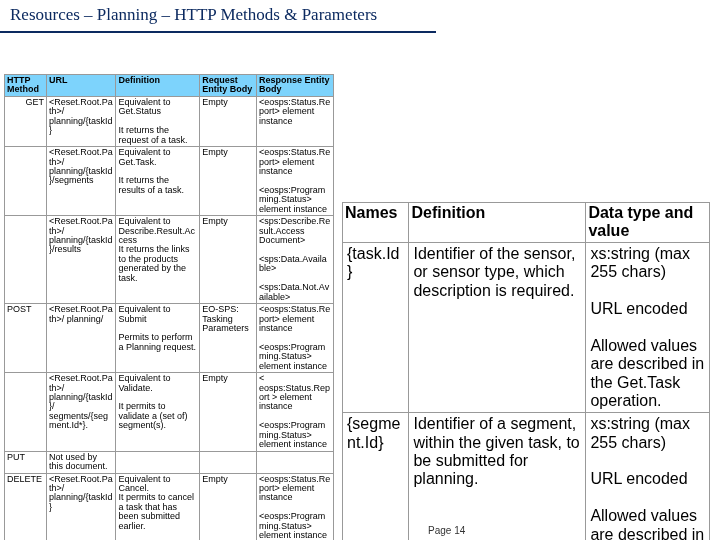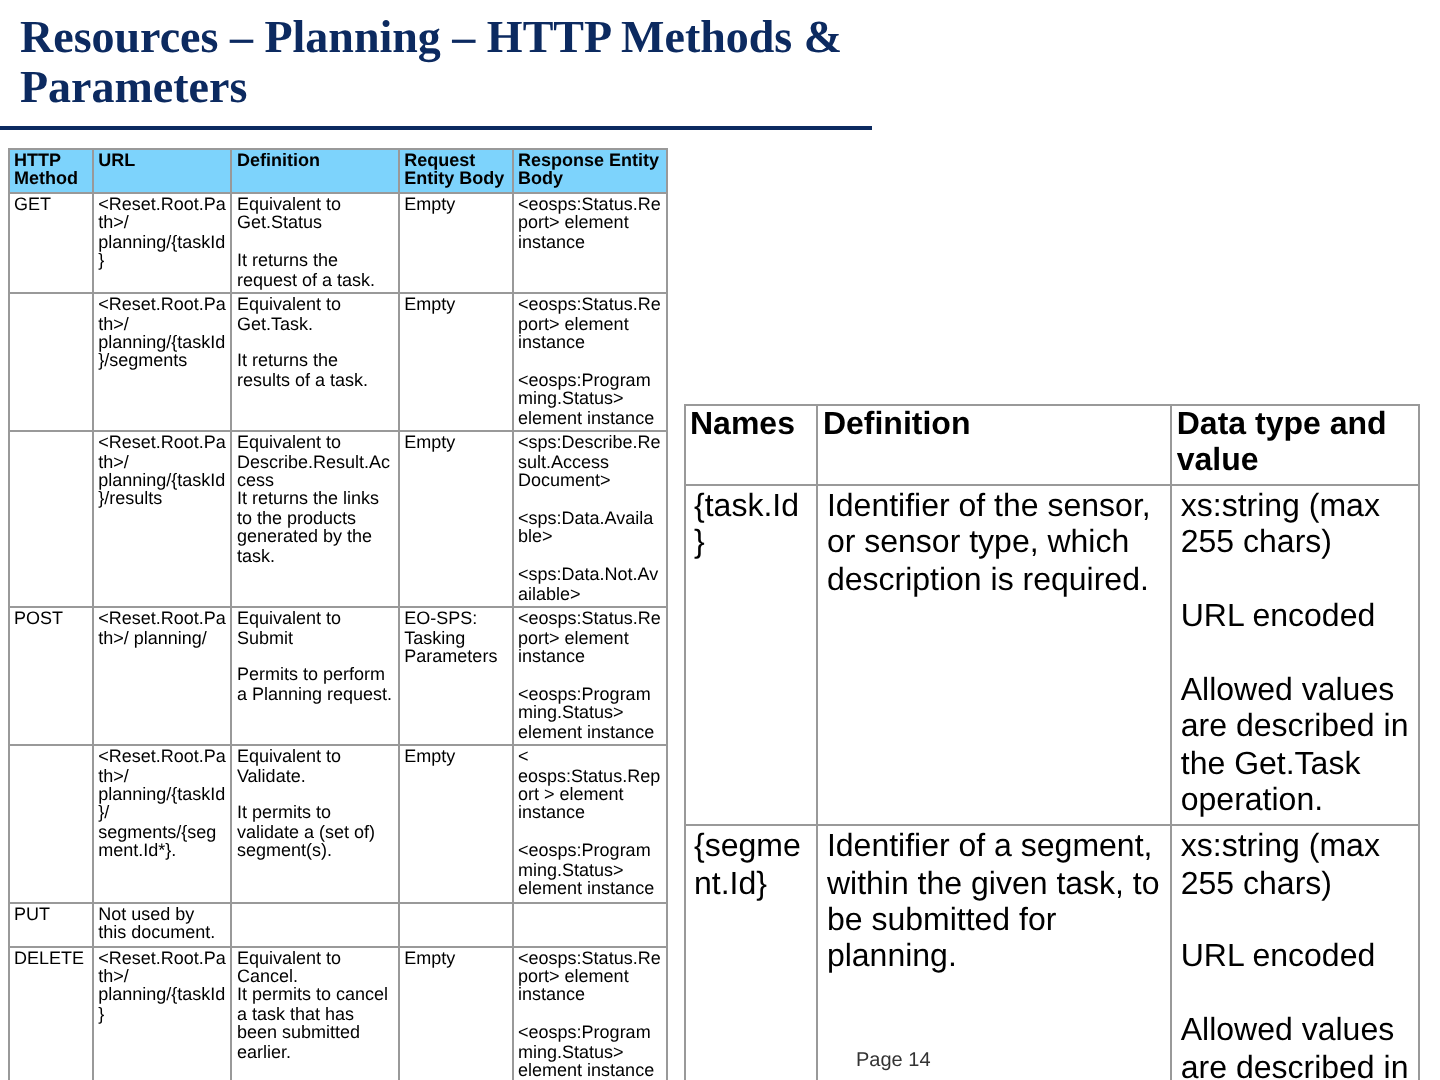--- a/index.html
+++ b/index.html
@@ -1,18 +1,18 @@
 <!DOCTYPE html>
 <html><head>
 <meta charset="utf-8">
 <style>
 html,body{margin:0;padding:0;font-family:Arial,Helvetica,sans-serif;background:#fff;color:#000}
 .slide{position:relative;width:720px;height:540px;overflow:hidden;background:#fff}
 .header{position:absolute;top:0;left:0;right:0;height:72px;display:flex;align-items:flex-start}
-.title{font-family:Georgia,"Times New Roman",serif;font-weight:700;font-size:23px;line-height:1.1;color:#0c2a60;padding:6px 8px 6px 10px;border-bottom:2px solid #0c2a60;flex:0 0 auto;width:418px}
+.title{font-family:Georgia,"Times New Roman",serif;font-weight:400;font-size:17px;line-height:1.1;color:#0c2a60;padding:6px 8px 6px 10px;border-bottom:2px solid #0c2a60;flex:0 0 auto;width:418px}
 .header-band{flex:1;background:#002b4a;height:72px;display:flex;align-items:center;justify-content:flex-end;padding-right:14px}
 .esa-logo{display:flex;align-items:center;gap:6px;color:#fff}
 .esa-logo svg{width:32px;height:32px}
 .esa-word{font-size:22px;font-weight:700;letter-spacing:.5px}
 .body-area{position:absolute;top:72px;left:0;right:0;bottom:22px;display:flex}
 .col-left{width:330px;padding:2px 4px 0 4px;font-size:9px;line-height:1.05}
 .col-right{flex:1;padding:130px 10px 0 4px;font-size:16px;line-height:1.15}
 table{border-collapse:collapse;width:100%}
 th,td{border:1px solid #999;vertical-align:top;padding:1px 2px;text-align:left}
 .t-main th{background:#7dd3fc;font-weight:700}
@@ -37,21 +37,21 @@
             <tr>
           <th>HTTP Method</th>
           <th>URL</th>
           <th>Definition</th>
           <th>Request Entity Body</th>
           <th>Response Entity Body</th>
         </tr>
           </thead>
         <tbody id="main-rows">
             <tr>
-              <td class="break" style="white-space: pre-line;">GET</td>
+              <td class="break" style="white-space: pre-line; text-align: right;">GET</td>
               <td class="break" style="white-space: pre-line;">&lt;Reset.Root.Path&gt;/ planning/{taskId}</td>
               <td class="break" style="white-space: pre-line;">Equivalent to Get.Status
 
 It returns the request of a task.</td>
               <td class="break" style="white-space: pre-line;">Empty</td>
               <td class="break" style="white-space: pre-line;">&lt;eosps:Status.Report&gt; element instance</td>
             </tr>
             <tr>
               <td class="break" style="white-space: pre-line;"></td>
               <td class="break" style="white-space: pre-line; margin-left: 36px;">&lt;Reset.Root.Path&gt;/ planning/{taskId}/segments</td>

